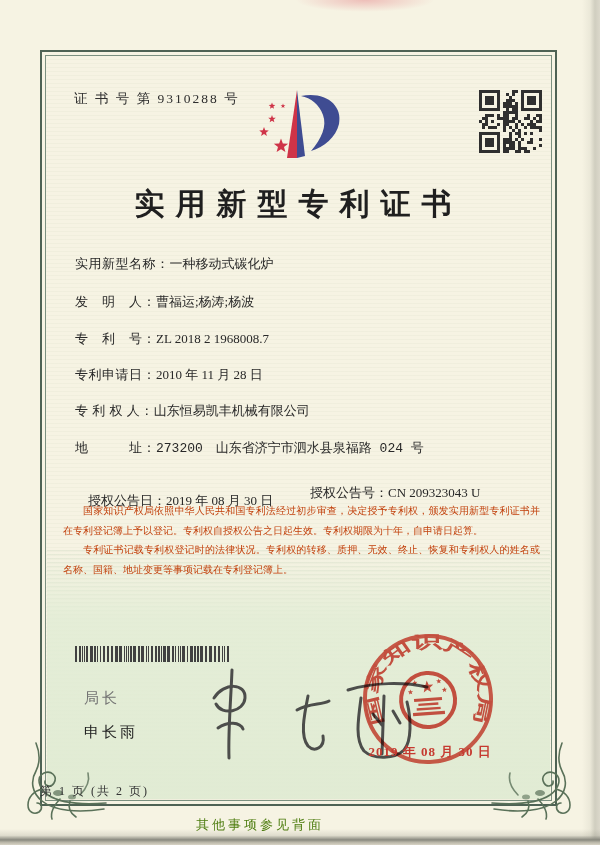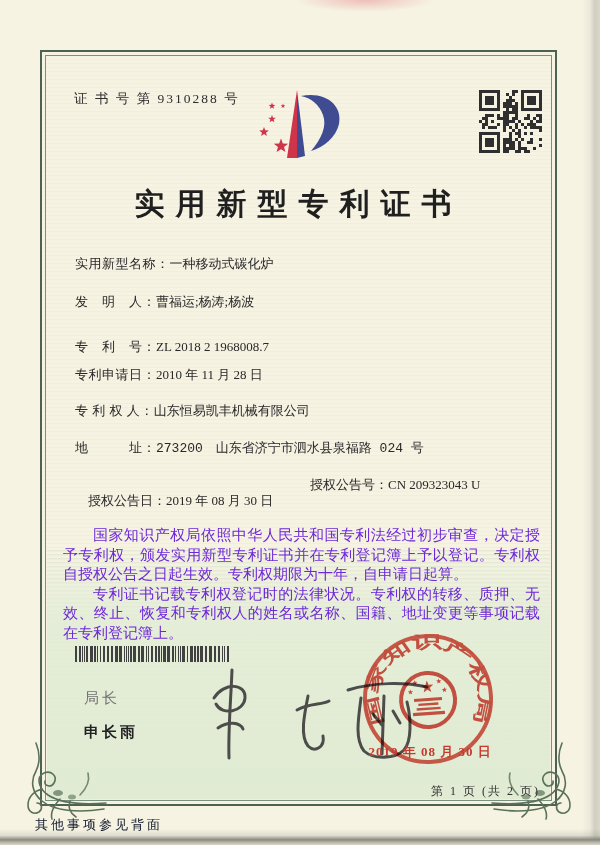--- a/index.html
+++ b/index.html
@@ -32,47 +32,47 @@
   
   .cert-number { position:absolute; left:74px; top:90px; font-size:13.5px; letter-spacing:2px; color:#2e2e2e; }
   .logo { position:absolute; left:249px; top:84px; width:95px; height:82px; }
   .qr { position:absolute; left:479px; top:90px; width:63px; height:63px; }
   .title { position:absolute; left:40px; top:184px; width:517px; text-align:center;
     font-size:30px; font-weight:700; letter-spacing:11px; color:#1f1f1f;font-family:Liberation Serif, serif; }
 
   
   .field { position:absolute; left:75px; font-size:13px; color:#282828; white-space:pre; }
   .field .lbl { letter-spacing:.5px; }
-  .f0{top:255px;} .f1{top:293px;} .f2{top:330px;margin-top:8px;} .f3{top:366px;} .f4{top:402px;} .f5{top:439px;font-family:Liberation Mono, monospace;}
+  .f0{top:255px;} .f1{top:293px;} .f2{top:330px;} .f3{top:366px;} .f4{top:402px;} .f5{top:439px;font-family:Liberation Mono, monospace;}
   .grant-row { position:absolute; left:75px; top:476px; font-size:13px; color:#282828; white-space:pre; width:470px; }
-  .grant-no { position:absolute; left:235px; top:0; }
-
-  
-  .body-text { position:absolute; left:63px; top:526px; width:477px; font-size:15px;
-    line-height:19.5px; color:#6d28d9; text-align:justify; }
+  .grant-no { position:absolute; left:235px; top:8px; }
+
+  
+  .body-text { position:absolute; left:63px; top:501px; width:477px; font-size:10px;
+    line-height:19.5px; color:#c2410c; text-align:justify; }
   .body-text p { text-indent:2em; }
 
   
   .barcode { position:absolute; left:75px; top:646px; width:158px; height:16px; }
   .official-title { position:absolute; left:84px; top:689px; font-size:15px; letter-spacing:3px; color:#737373; }
-  .official-name { position:absolute; left:84px; top:723px; font-size:15px; letter-spacing:3px; color:#222;font-weight:bold; }
+  .official-name { position:absolute; left:84px; top:723px; font-size:15px; letter-spacing:3px; color:#222; }
   .signature { position:absolute; left:198px; top:658px; width:240px; height:115px; opacity:.88; }
 
   .seal { position:absolute; left:363px; top:634px; width:130px; height:130px;
     mix-blend-mode:multiply; opacity:.93; transform:rotate(-4deg); }
   .seal-ring { position:absolute; left:0; top:0; width:130px; height:130px;
     border:4px solid #dc5347; border-radius:50%; }
   .seal svg { position:absolute; left:0; top:0; }
   .seal-date { position:absolute; left:360px; top:743px; width:140px; text-align:center;
     font-size:13px; font-weight:700; color:#c63a30; letter-spacing:1px; }
 
-  .page-info { position:absolute; left:40px; top:783px; width:500px; text-align:right;
+  .page-info { position:absolute; left:40px; top:783px; width:500px; text-align:left;
     font-size:12px; letter-spacing:2px; color:#333; }
-  .back-note { position:absolute; left:0px; top:816px; width:520px; 
-    font-size:13px; letter-spacing:3px; color:#0f172a;margin-left:35px; }
+  .back-note { position:absolute; left:0px; top:816px; width:520px; text-align:center;
+    font-size:13px; letter-spacing:3px; color:#4d7c0f; }
 </style>
 </head>
 <body>
 
 <div class="page">
 
   <div class="frame">
     <div class="frame-inner">
       <div class="green-zone"></div>
     </div>

